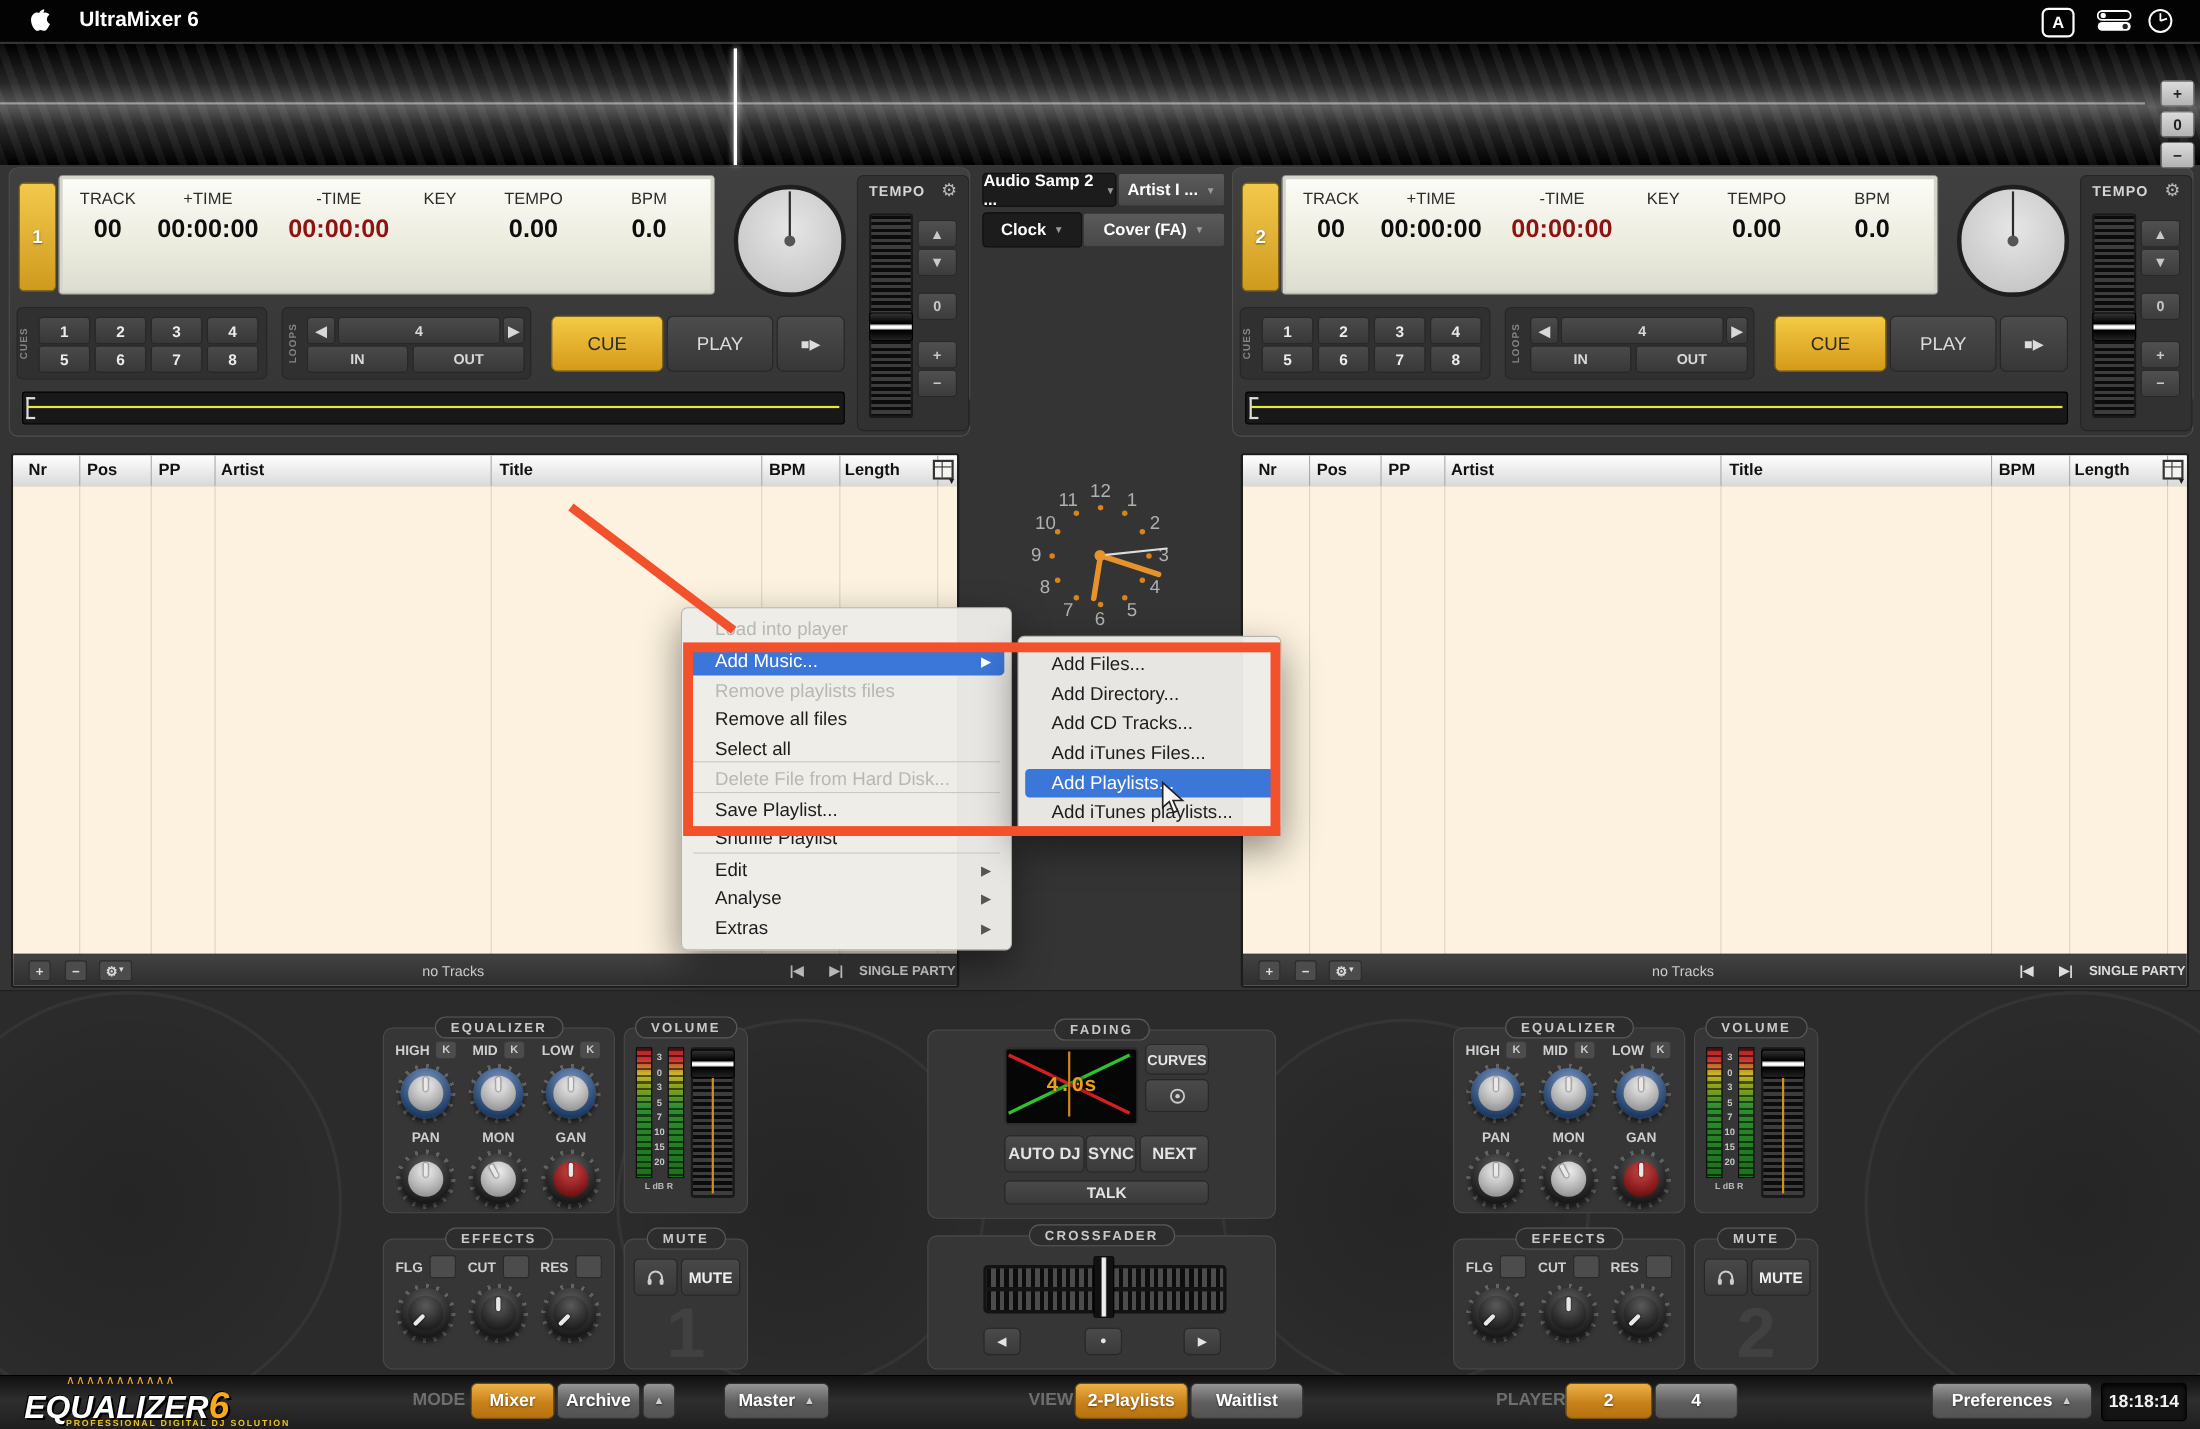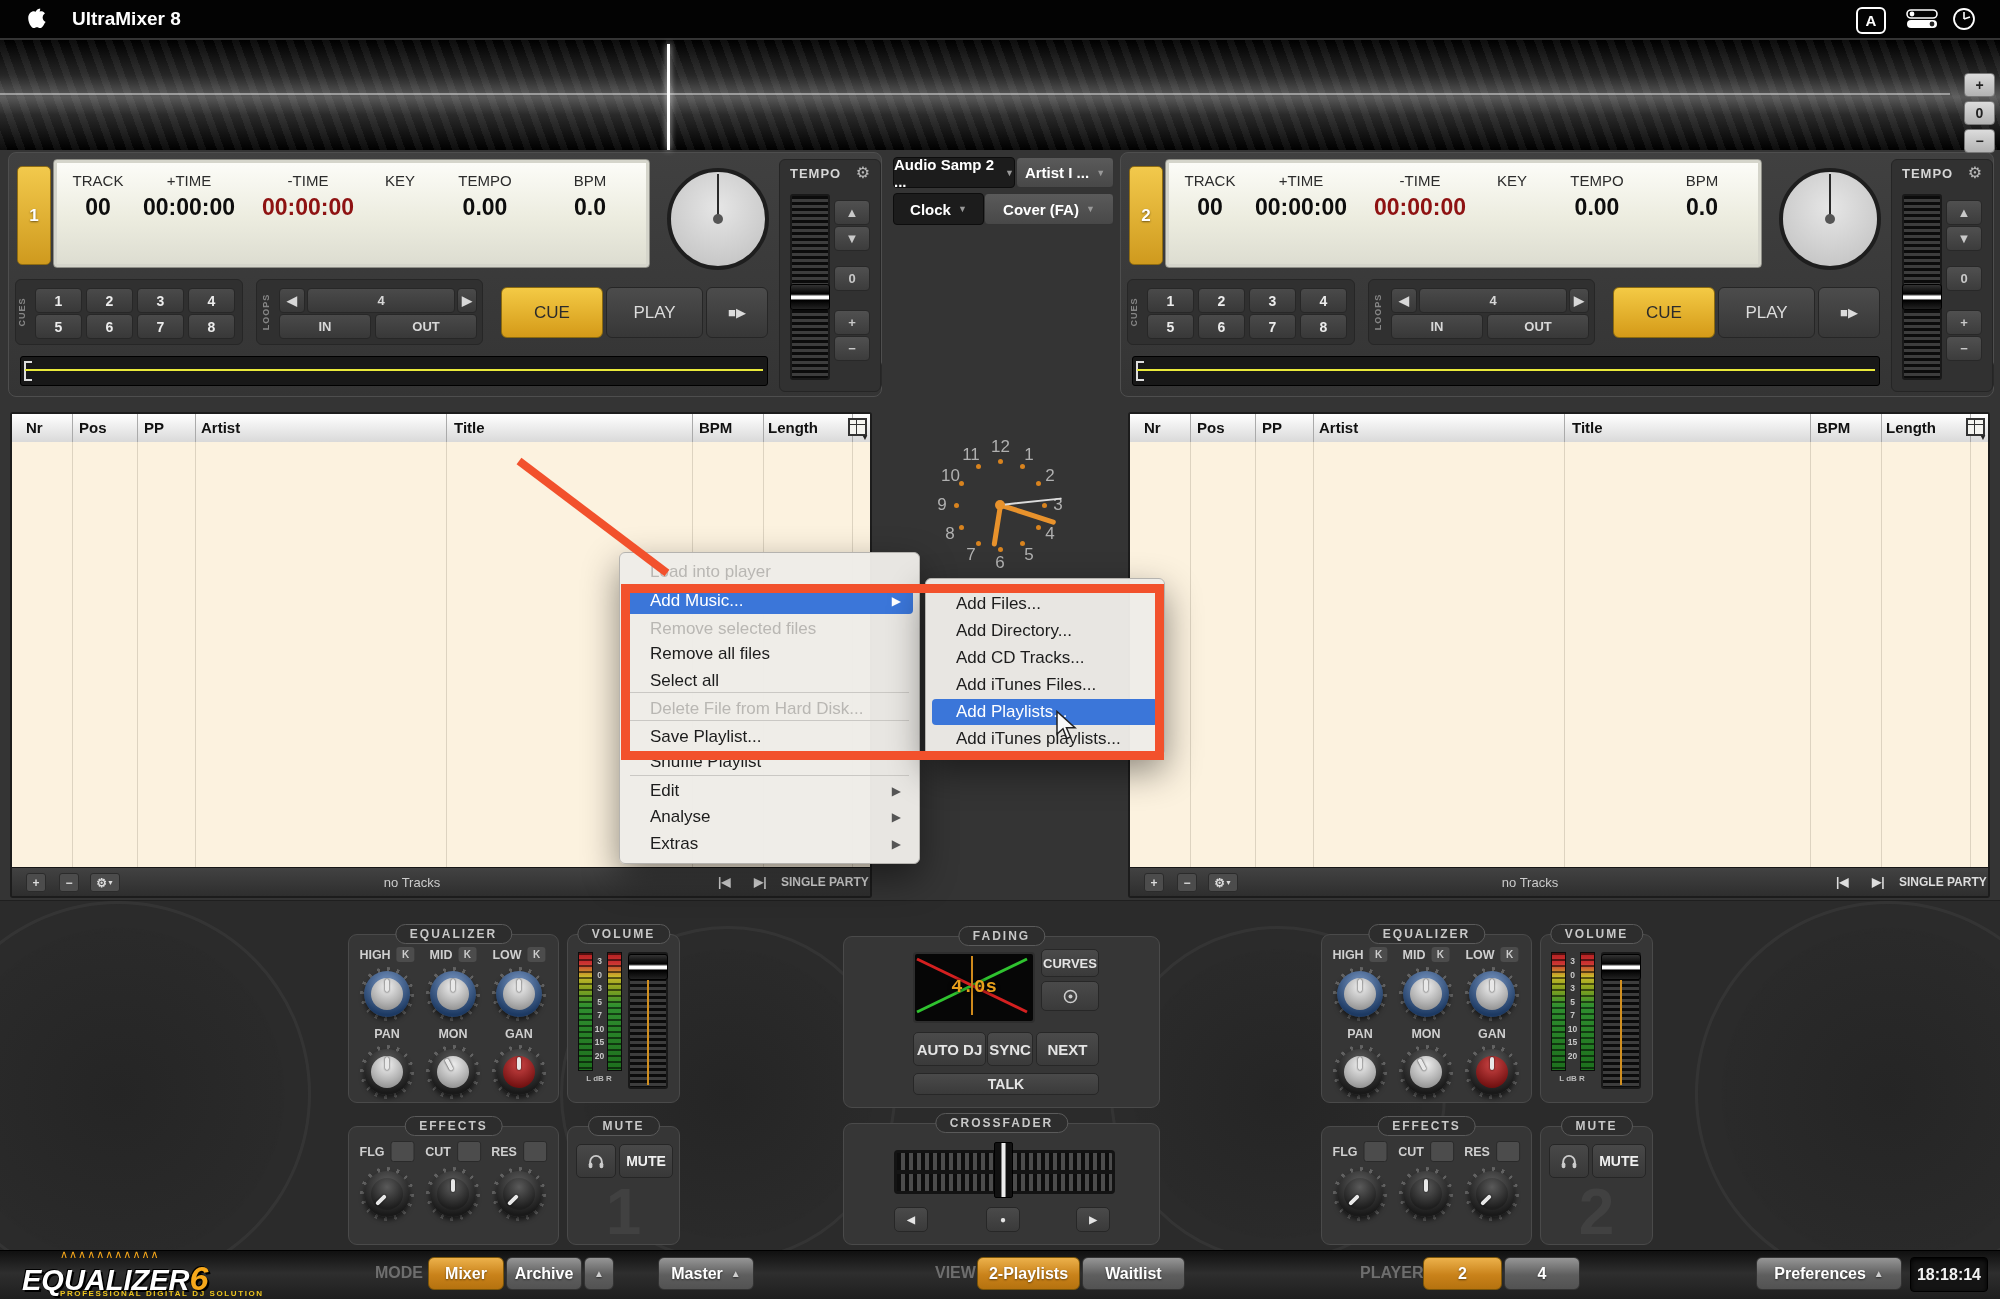--- a/index.html
+++ b/index.html
@@ -139,21 +139,21 @@
 </style>
 </head>
 <body>
 
 <div id="app">
 
   <div class="abs menubar">
     <svg class="abs" style="left:28px;top:8px" width="19" height="22" viewBox="0 0 170 190">
         <path fill="#fff" d="M150 130c-4 10-9 19-15 27-8 11-15 19-27 19-11 0-15-7-28-7s-18 7-28 7-19-9-28-21C12 139 2 113 2 88 2 47 28 26 53 26c12 0 22 8 30 8s19-9 33-8c6 0 25 2 36 19-1 1-21 12-21 37 0 29 26 39 27 39zM109 0c2 13-4 25-11 34-8 9-20 16-32 15-2-12 4-25 11-33C85 7 98 0 109 0z"></path>
       </svg>
-    <div class="abs mb-app">UltraMixer 8</div>
+    <div class="abs mb-app">UltraMixer 6</div>
     <div class="abs mb-badge">A</div>
     <svg class="abs" style="left:1906px;top:9px" width="32" height="20" viewBox="0 0 32 20">
         <rect x="1" y="1" width="30" height="8" rx="4" fill="none" stroke="#fff" stroke-width="1.6"></rect>
         <circle cx="6" cy="5" r="2.4" fill="#fff"></circle>
         <rect x="1" y="11" width="30" height="8" rx="4" fill="#fff"></rect>
         <circle cx="26" cy="15" r="2.4" fill="#222"></circle>
       </svg>
     <svg class="abs" style="left:1952px;top:7px" width="24" height="24" viewBox="0 0 24 24">
         <circle cx="12" cy="12" r="10" fill="none" stroke="#fff" stroke-width="1.8"></circle>
         <path d="M12 12 L12 5 M12 12 L18 10" stroke="#fff" stroke-width="1.6" fill="none"></path>
@@ -797,21 +797,21 @@
 
   <div class="abs menu" style="left:619px;top:552px;width:299px;height:310px">
     <div class="mi dis" style="top:6px">
         <span>Load into player</span>
       </div>
     <div class="mi hl" style="top:35px">
         <span>Add Music...</span>
         <span class="marrow">▶</span>
       </div>
     <div class="mi dis" style="top:63px">
-        <span>Remove selected files</span>
+        <span>Remove playlists files</span>
       </div>
     <div class="mi" style="top:88px">
         <span>Remove all files</span>
       </div>
     <div class="mi" style="top:115px">
         <span>Select all</span>
       </div>
     <div class="msep" style="top:139px"></div>
     <div class="mi dis" style="top:143px">
         <span>Delete File from Hard Disk...</span>

